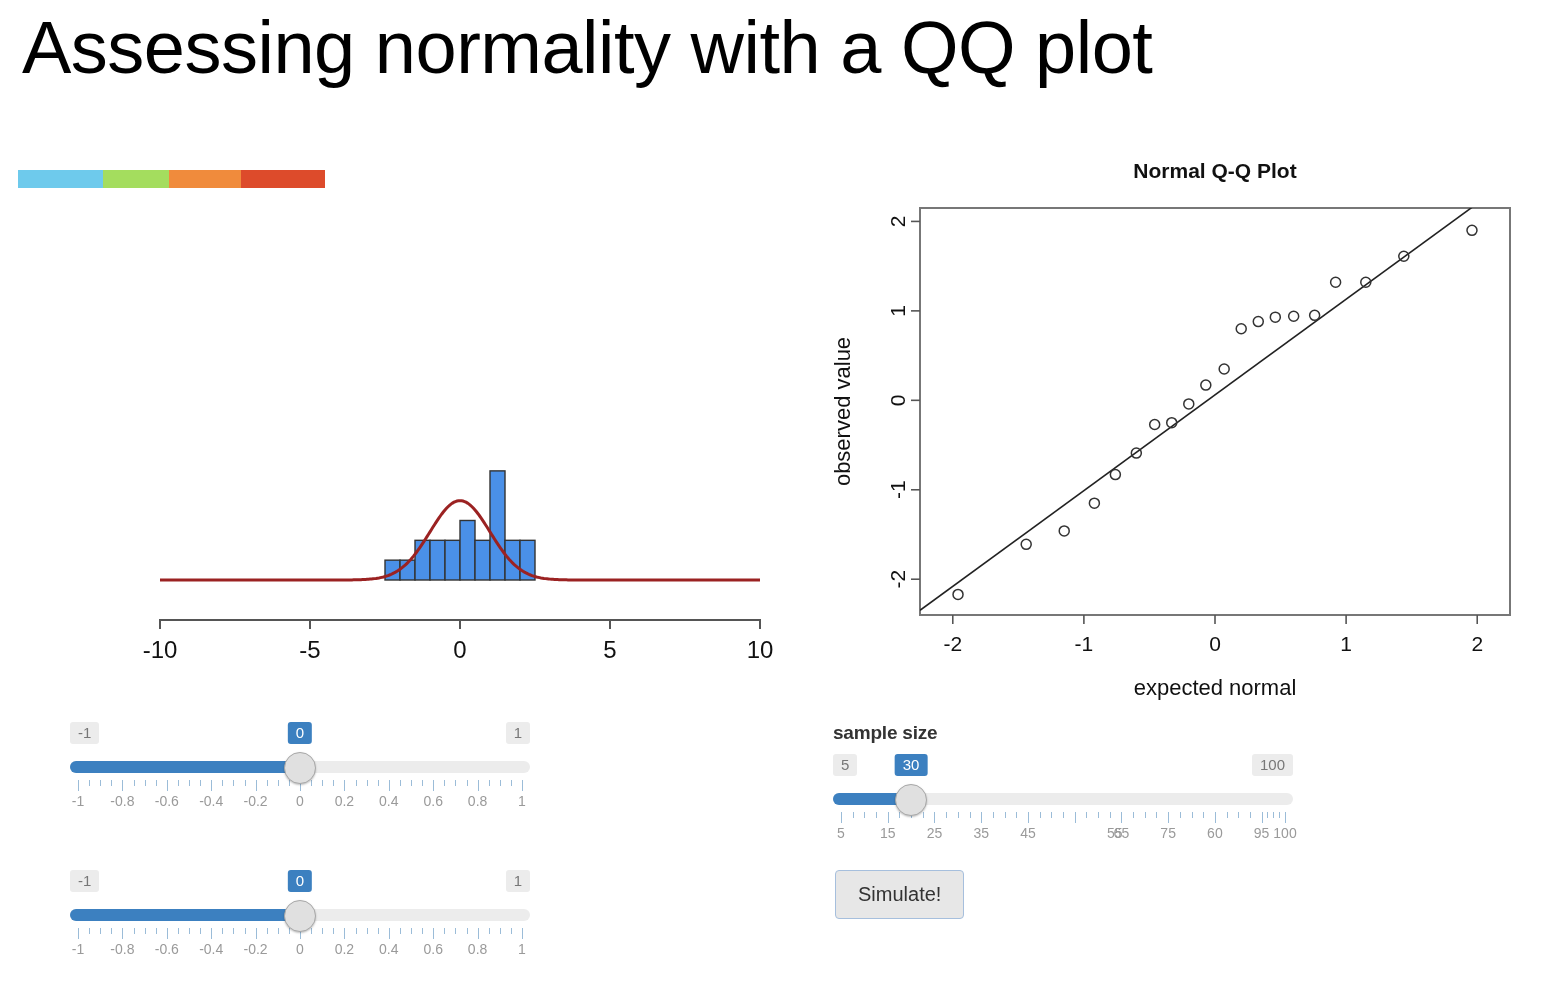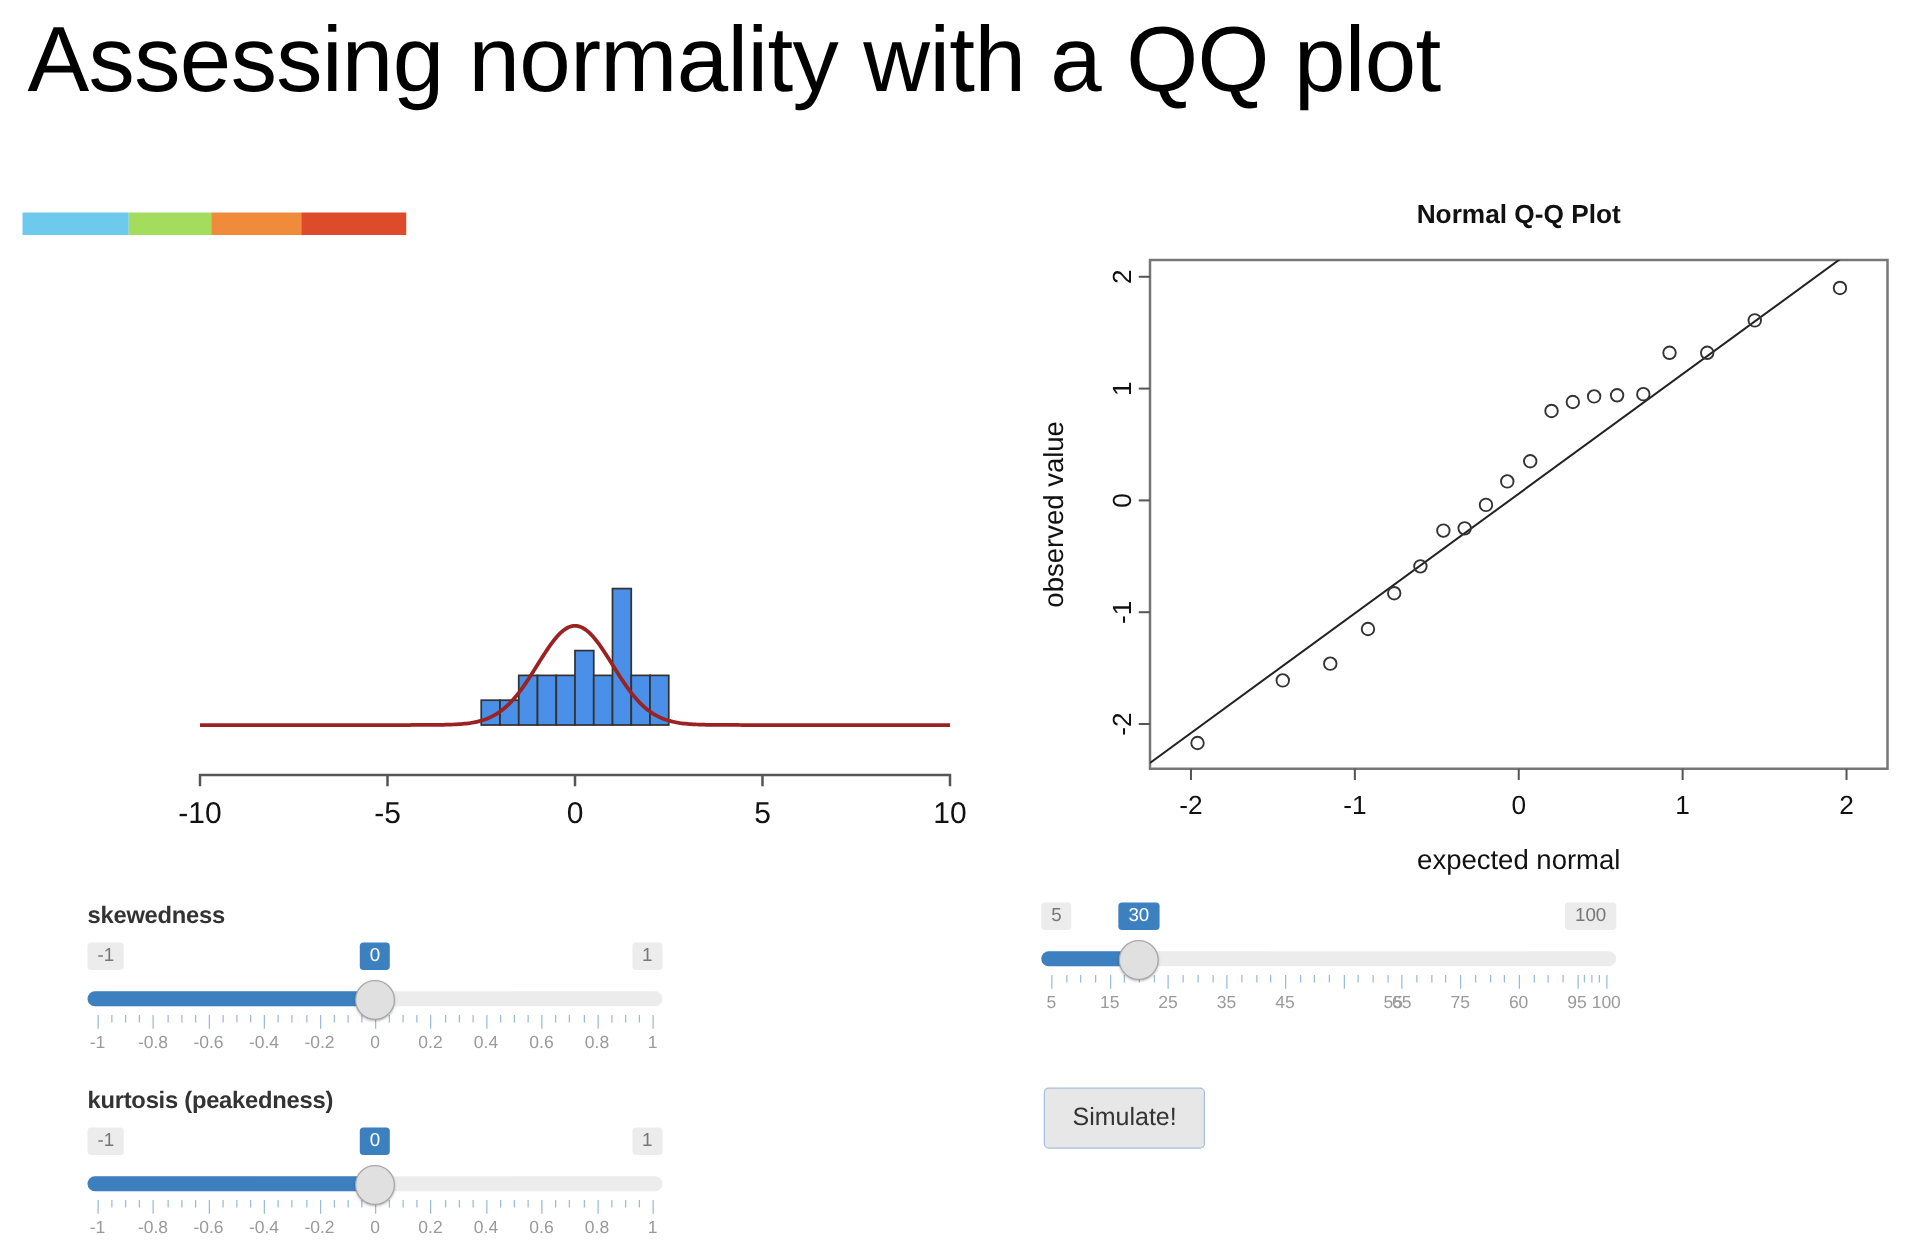--- a/index.html
+++ b/index.html
@@ -270,21 +270,20 @@
       <text x="78" y="250.3186813186813" text-anchor="middle" dominant-baseline="central" transform="rotate(-90 78 250.3186813186813)" font-family="&quot;Liberation Sans&quot;, sans-serif" font-size="21" fill="#111111">0</text>
       <line x1="100" y1="160.86813186813185" x2="91" y2="160.86813186813185" stroke="#555555" stroke-width="1.6"></line>
       <text x="78" y="160.86813186813185" text-anchor="middle" dominant-baseline="central" transform="rotate(-90 78 160.86813186813185)" font-family="&quot;Liberation Sans&quot;, sans-serif" font-size="21" fill="#111111">1</text>
       <line x1="100" y1="71.41758241758237" x2="91" y2="71.41758241758237" stroke="#555555" stroke-width="1.6"></line>
       <text x="78" y="71.41758241758237" text-anchor="middle" dominant-baseline="central" transform="rotate(-90 78 71.41758241758237)" font-family="&quot;Liberation Sans&quot;, sans-serif" font-size="21" fill="#111111">2</text>
       <text x="30" y="261.5" text-anchor="middle" transform="rotate(-90 30 261.5)" font-family="&quot;Liberation Sans&quot;, sans-serif" font-size="22" fill="#111111">observed value</text>
     </svg>
 </div>
 
 <div class="slider-group" style="left:70px; top:722px;">
-  <div class="slider-label">skewedness</div>
   <div class="slider-widget">
     <div class="slider-endcaps">
       <span class="cap left">-1</span>
       <span class="value-bubble" style="left: 230px;">0</span>
       <span class="cap right">1</span>
     </div>
     <div class="slider-track-wrap">
       <div class="slider-track"></div>
       <div class="slider-fill" style="width: 230px;"></div>
       <div class="slider-handle" style="left: 230px;"></div>
@@ -342,21 +341,20 @@
         <div class="tick-label" style="left: 274.4px;">0.2</div>
         <div class="tick-label" style="left: 318.8px;">0.4</div>
         <div class="tick-label" style="left: 363.2px;">0.6</div>
         <div class="tick-label" style="left: 407.6px;">0.8</div>
         <div class="tick-label" style="left: 452px;">1</div>
       </div>
   </div>
 </div>
 
 <div class="slider-group" style="left:70px; top:870px;">
-  <div class="slider-label">kurtosis (peakedness)</div>
   <div class="slider-widget">
     <div class="slider-endcaps">
       <span class="cap left">-1</span>
       <span class="value-bubble" style="left: 230px;">0</span>
       <span class="cap right">1</span>
     </div>
     <div class="slider-track-wrap">
       <div class="slider-track"></div>
       <div class="slider-fill" style="width: 230px;"></div>
       <div class="slider-handle" style="left: 230px;"></div>
@@ -414,20 +412,21 @@
         <div class="tick-label" style="left: 274.4px;">0.2</div>
         <div class="tick-label" style="left: 318.8px;">0.4</div>
         <div class="tick-label" style="left: 363.2px;">0.6</div>
         <div class="tick-label" style="left: 407.6px;">0.8</div>
         <div class="tick-label" style="left: 452px;">1</div>
       </div>
   </div>
 </div>
 
 <div class="slider-group" style="left:833px; top:722px;">
+  <div class="slider-label">sample size</div>
   <div class="slider-widget">
     <div class="slider-endcaps">
       <span class="cap left">5</span>
       <span class="value-bubble" style="left: 78.1053px;">30</span>
       <span class="cap right">100</span>
     </div>
     <div class="slider-track-wrap">
       <div class="slider-track"></div>
       <div class="slider-fill" style="width: 78.1053px;"></div>
       <div class="slider-handle" style="left: 78.1053px;"></div>

